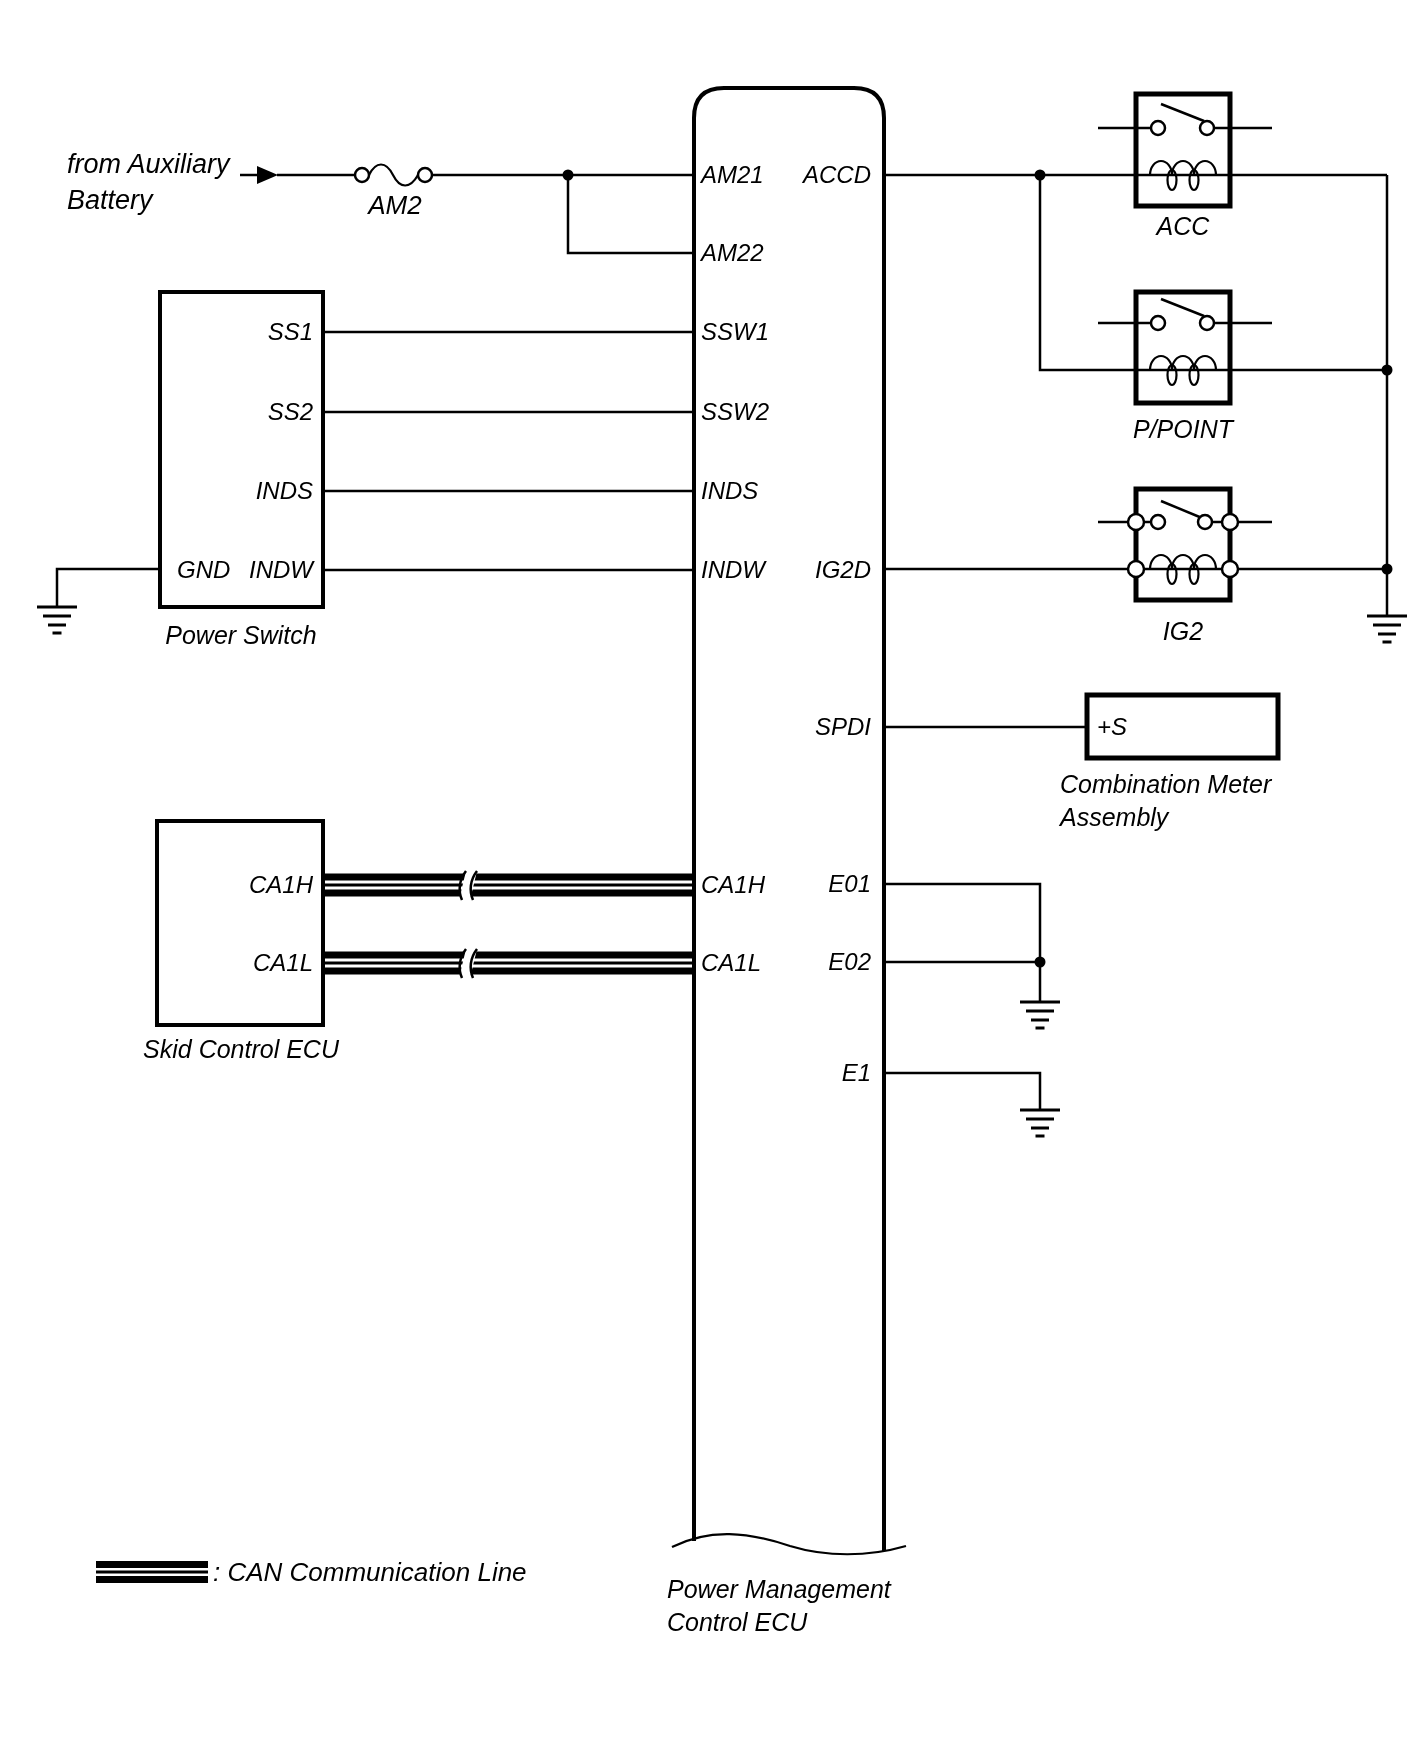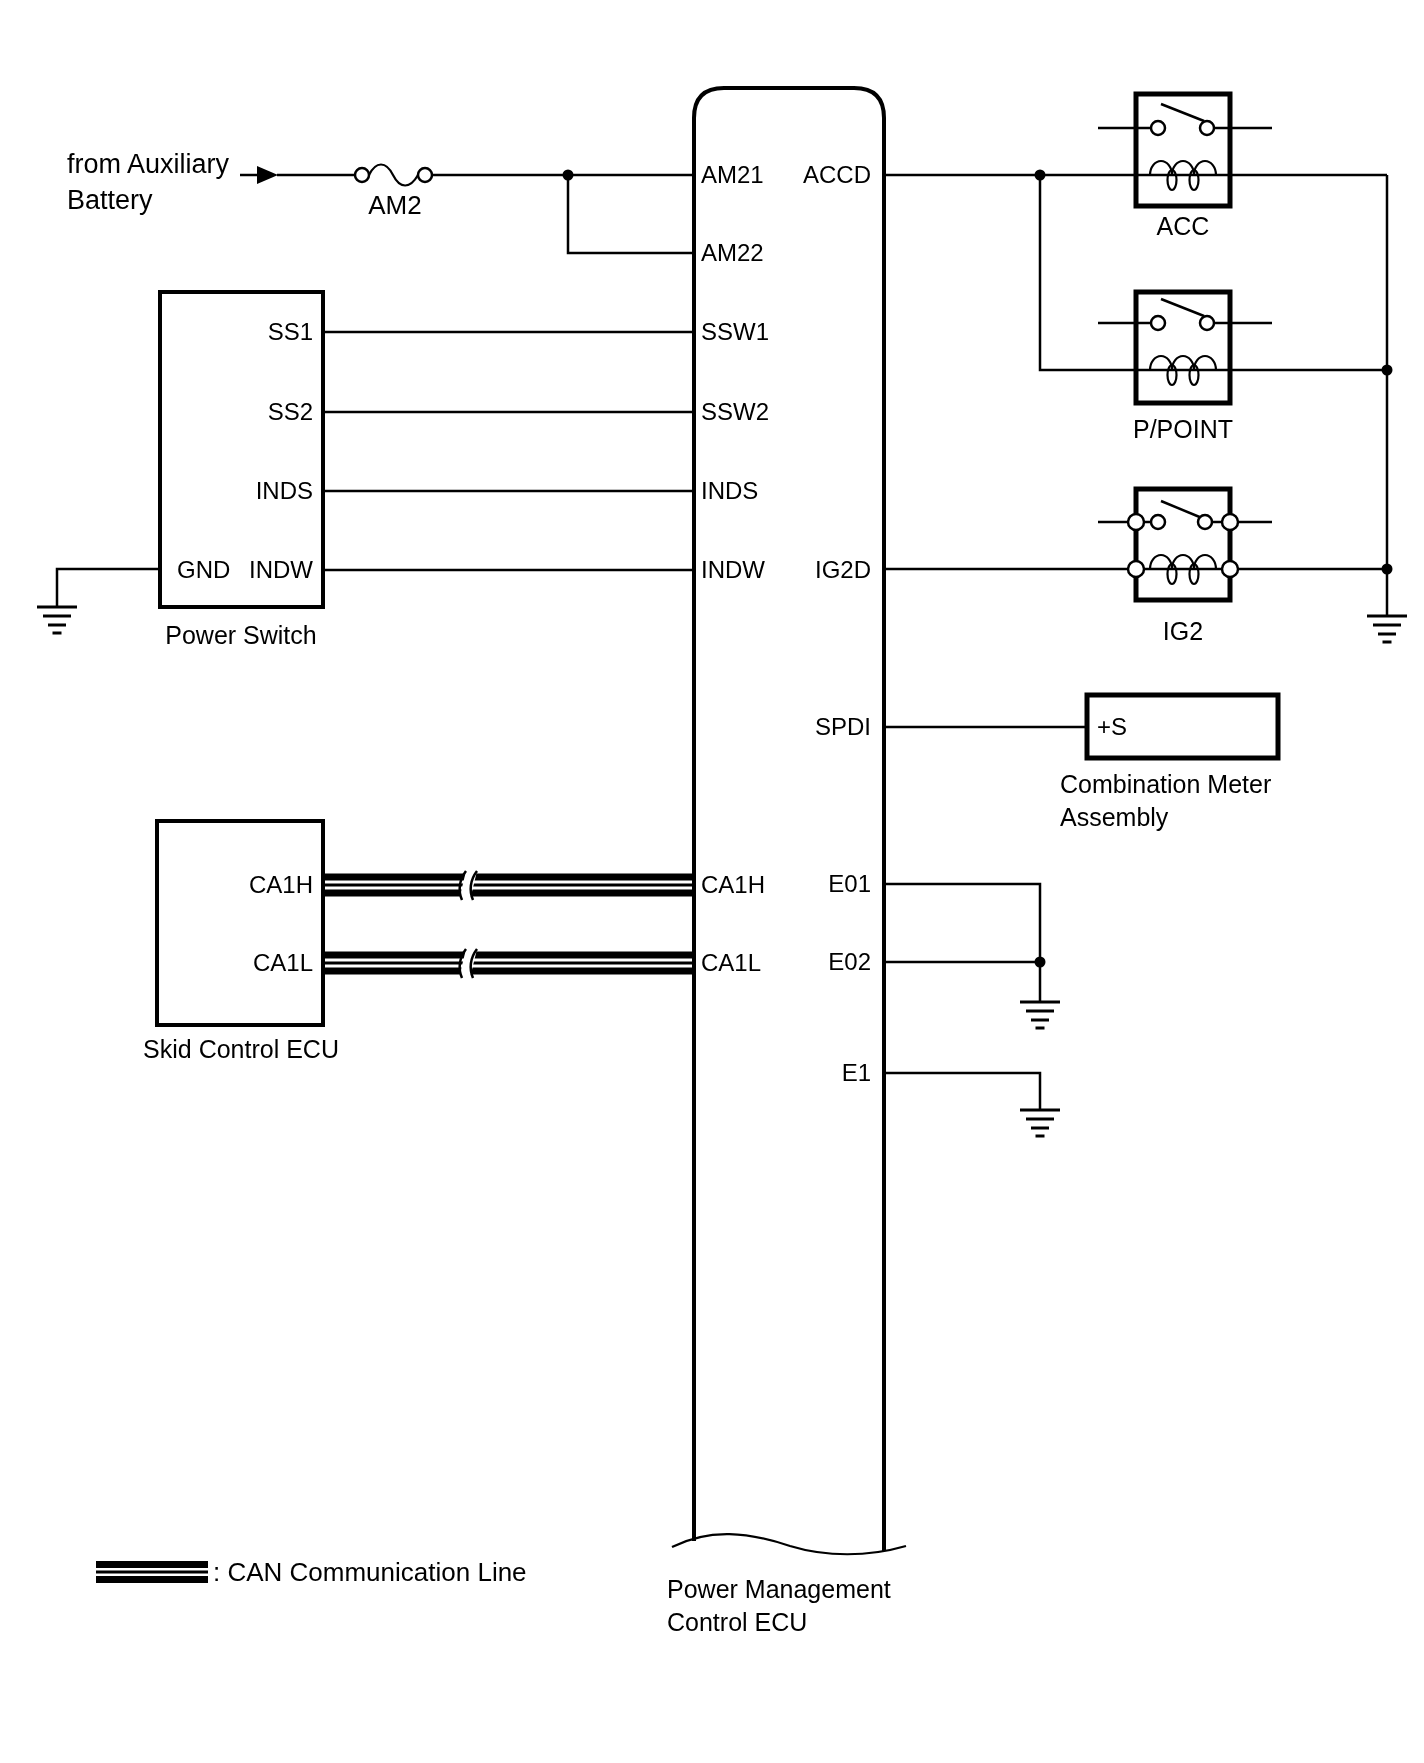--- a/index.html
+++ b/index.html
@@ -1,16 +1,16 @@
 <!DOCTYPE html>
 <html><head>
 <meta charset="utf-8">
 <style>
   html, body { margin: 0; padding: 0; background: #ffffff; }
-  .stage { width: 1424px; height: 1763px; position: relative; background: #ec4899; }
+  .stage { width: 1424px; height: 1763px; position: relative; background: #ec4899; font-style: italic; }
   svg text {
     font-family: "Liberation Sans", "DejaVu Sans", sans-serif;
     fill: #000000;
   }
   .pin-label   { font-size: 24px; }
   .comp-label  { font-size: 25px; }
   .src-label   { font-size: 27px; }
   .fuse-label  { font-size: 26px; }
   .legend-text { font-size: 26px; }
   .wire   { stroke: #000; stroke-width: 2.5; fill: none; }

